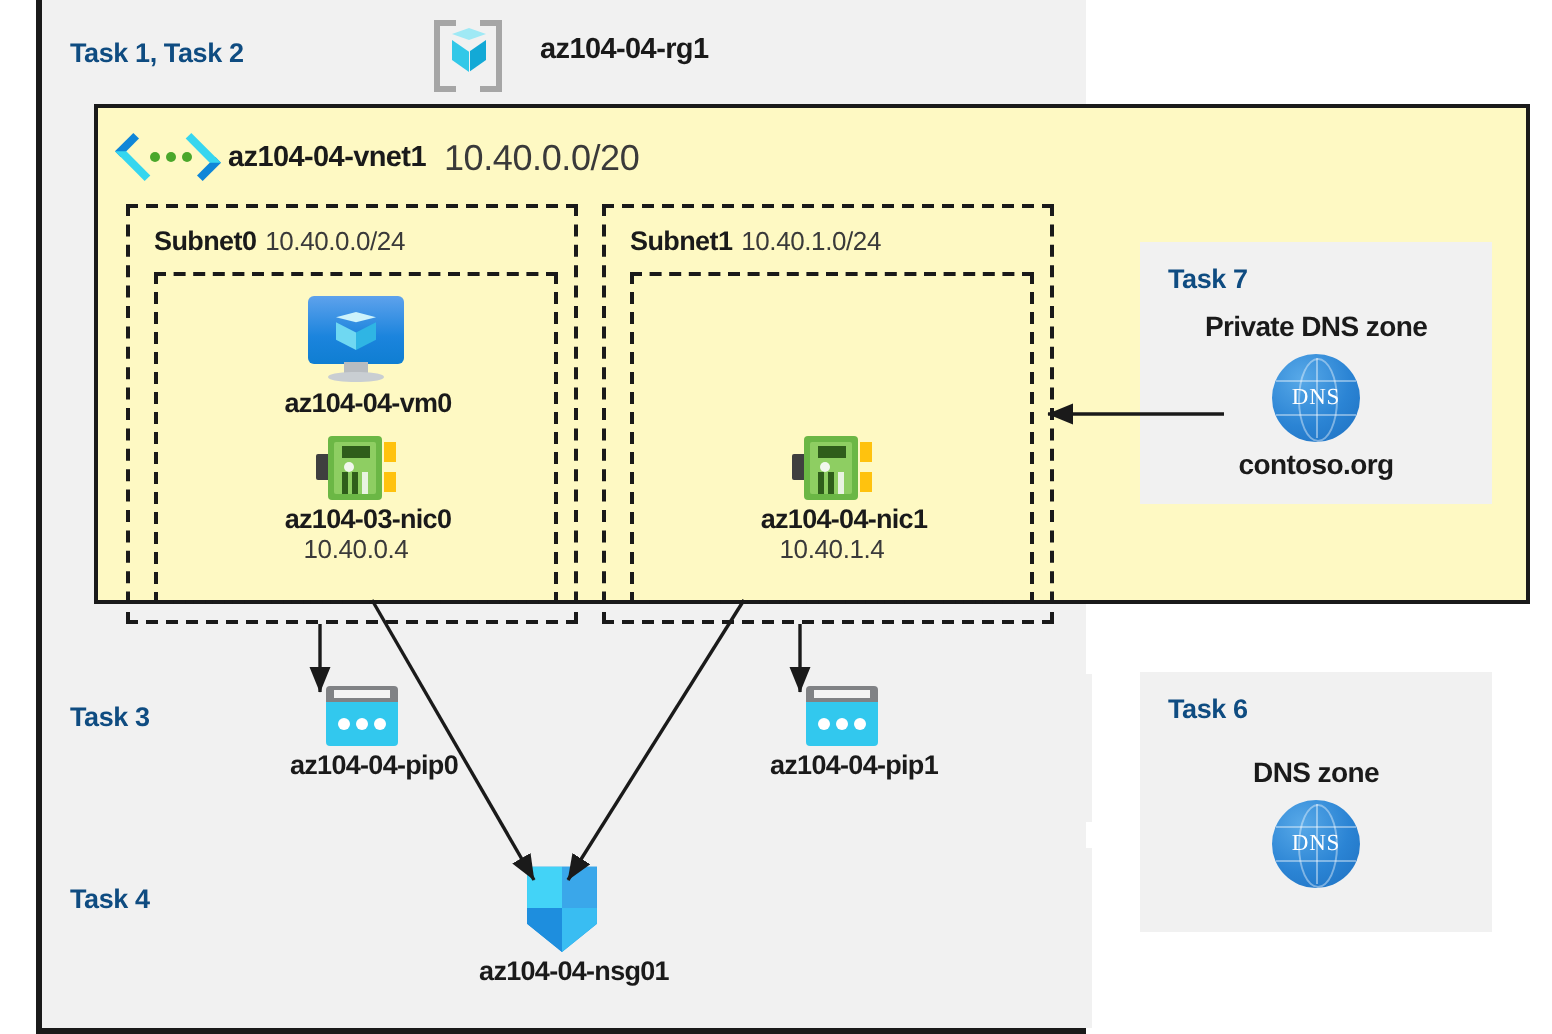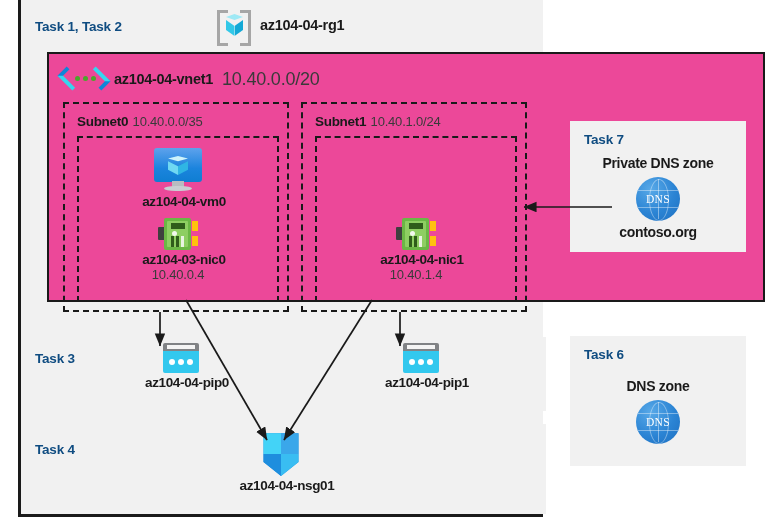--- a/index.html
+++ b/index.html
@@ -47,38 +47,38 @@
     border-left: 3px solid #1a1a1a;
     border-bottom: 3px solid #1a1a1a;
   }
 
   #rg-title-row {
     position: absolute;
     left: 196px;
     top: 8px;
     display: flex;
     align-items: center;
-    gap: 9px;
+    gap: 19px;
   }
   .res-name {
     font-weight: bold;
     font-size: 14.5px;
     color: #1a1a1a;
     letter-spacing: -0.3px;
     white-space: nowrap;
   }
 
   
   #vnet-box {
     position: absolute;
     left: 26px;
     top: 52px;
     width: 718px;
     height: 250px;
-    background: #ec4899;
+    background: #fef9c3;
     border: 2px solid #1a1a1a;
     box-sizing: border-box;
   }
   #vnet-title-row {
     position: absolute;
     left: 14px;
     top: 13px;
     display: flex;
     align-items: center;
     gap: 9px;
@@ -372,21 +372,21 @@
             </span>
           <span class="chev right"></span>
         </span>
         <span class="res-name">az104-04-vnet1</span>
         <span class="res-cidr">10.40.0.0/20</span>
       </div>
 
       <div class="subnet-box" style="left:14px; top:48px; width:226px; height:210px;">
         <div class="subnet-title">
           <b>Subnet0</b>
-          <span>10.40.0.0/35</span>
+          <span>10.40.0.0/24</span>
         </div>
         <div class="inner-box" style="left:12px; top:32px; width:202px; height:166px;">
           <div class="node" style="left:14px; top:10px;">
             <span class="icon-vm">
               <span class="screen"></span>
               <span class="cube">
                   <span class="top"></span>
                   <span class="lf"></span>
                   <span class="rt"></span>
                 </span>

